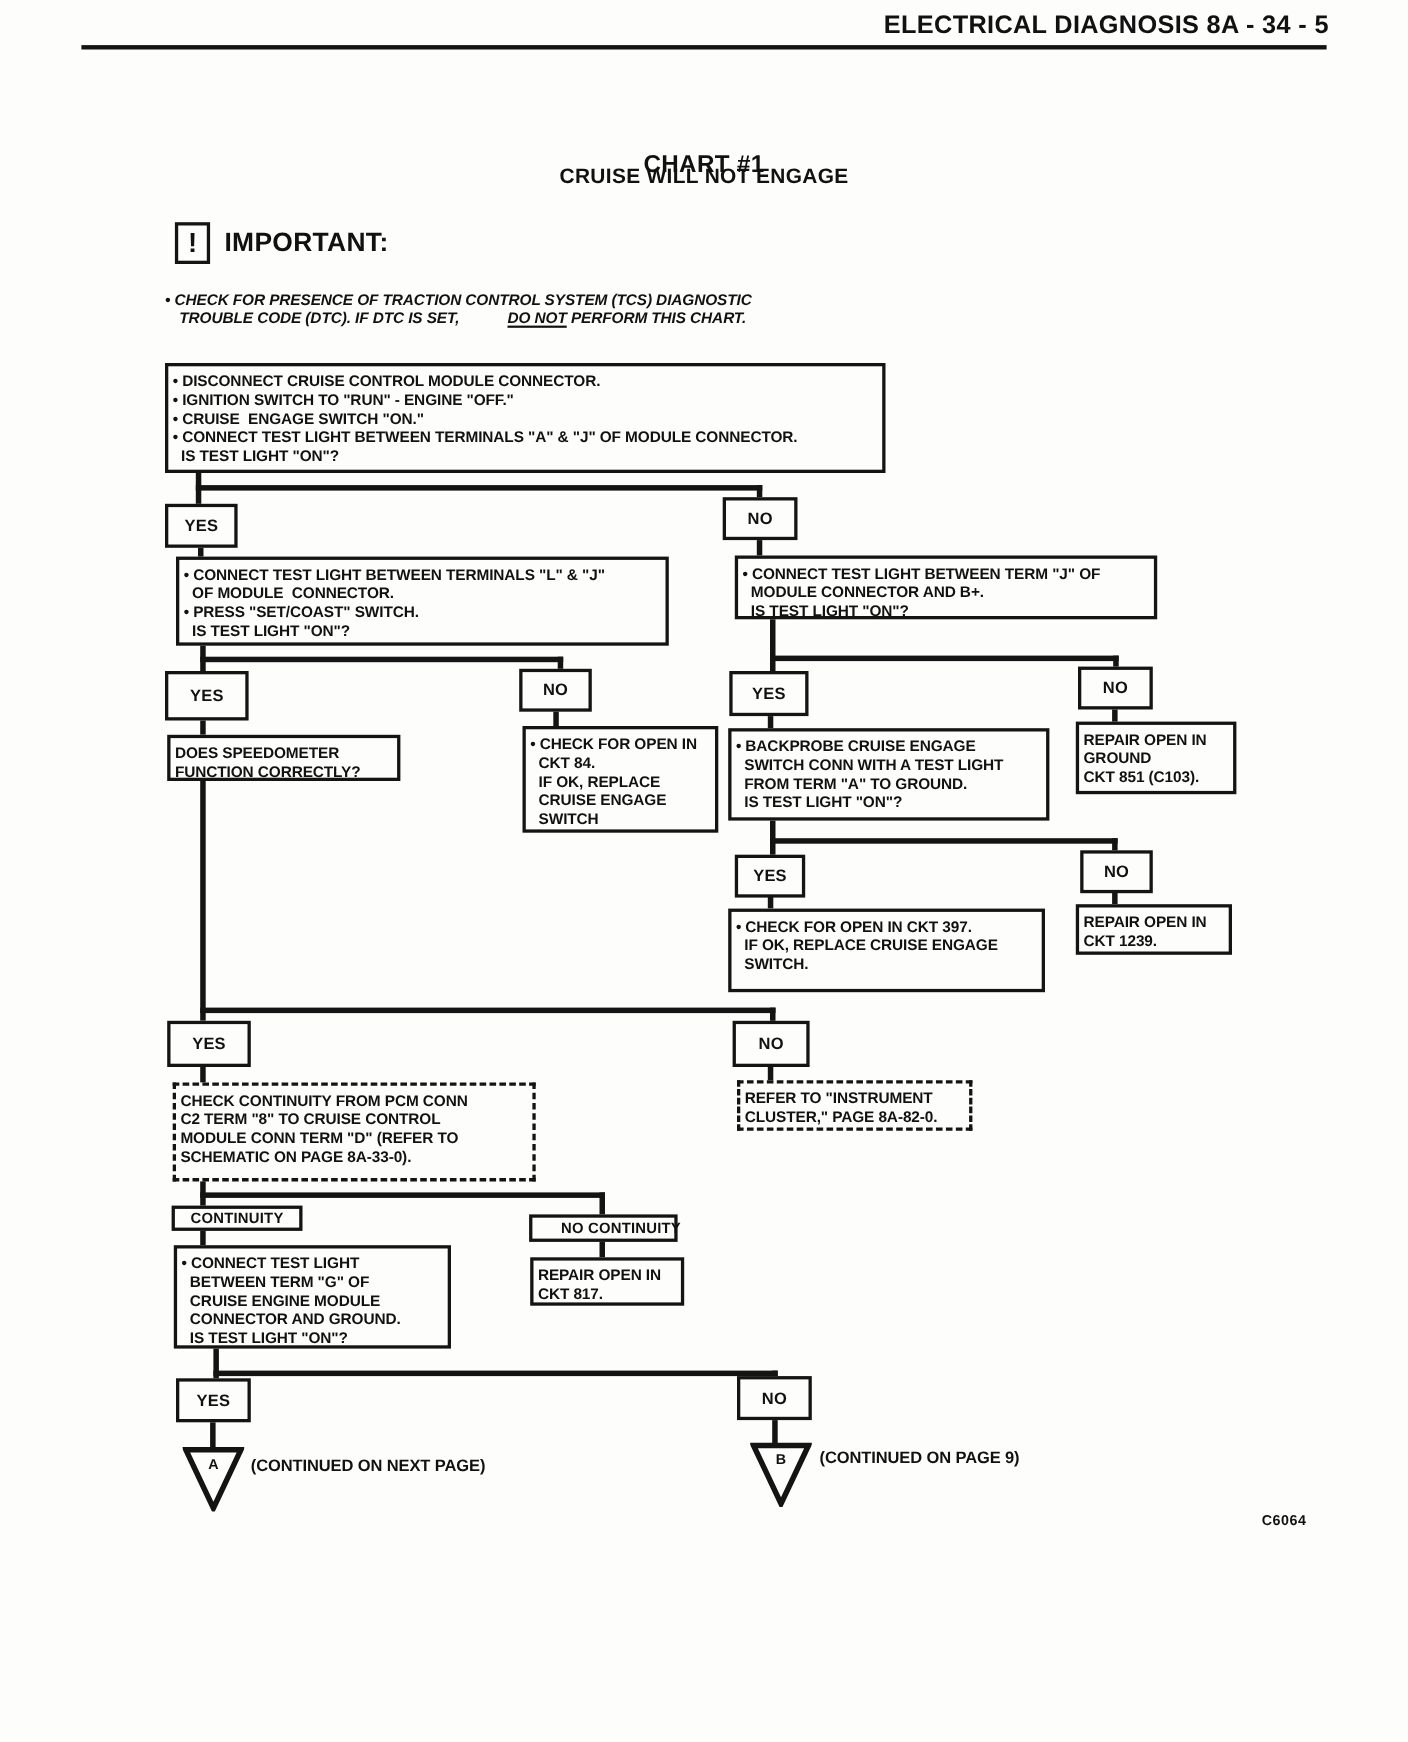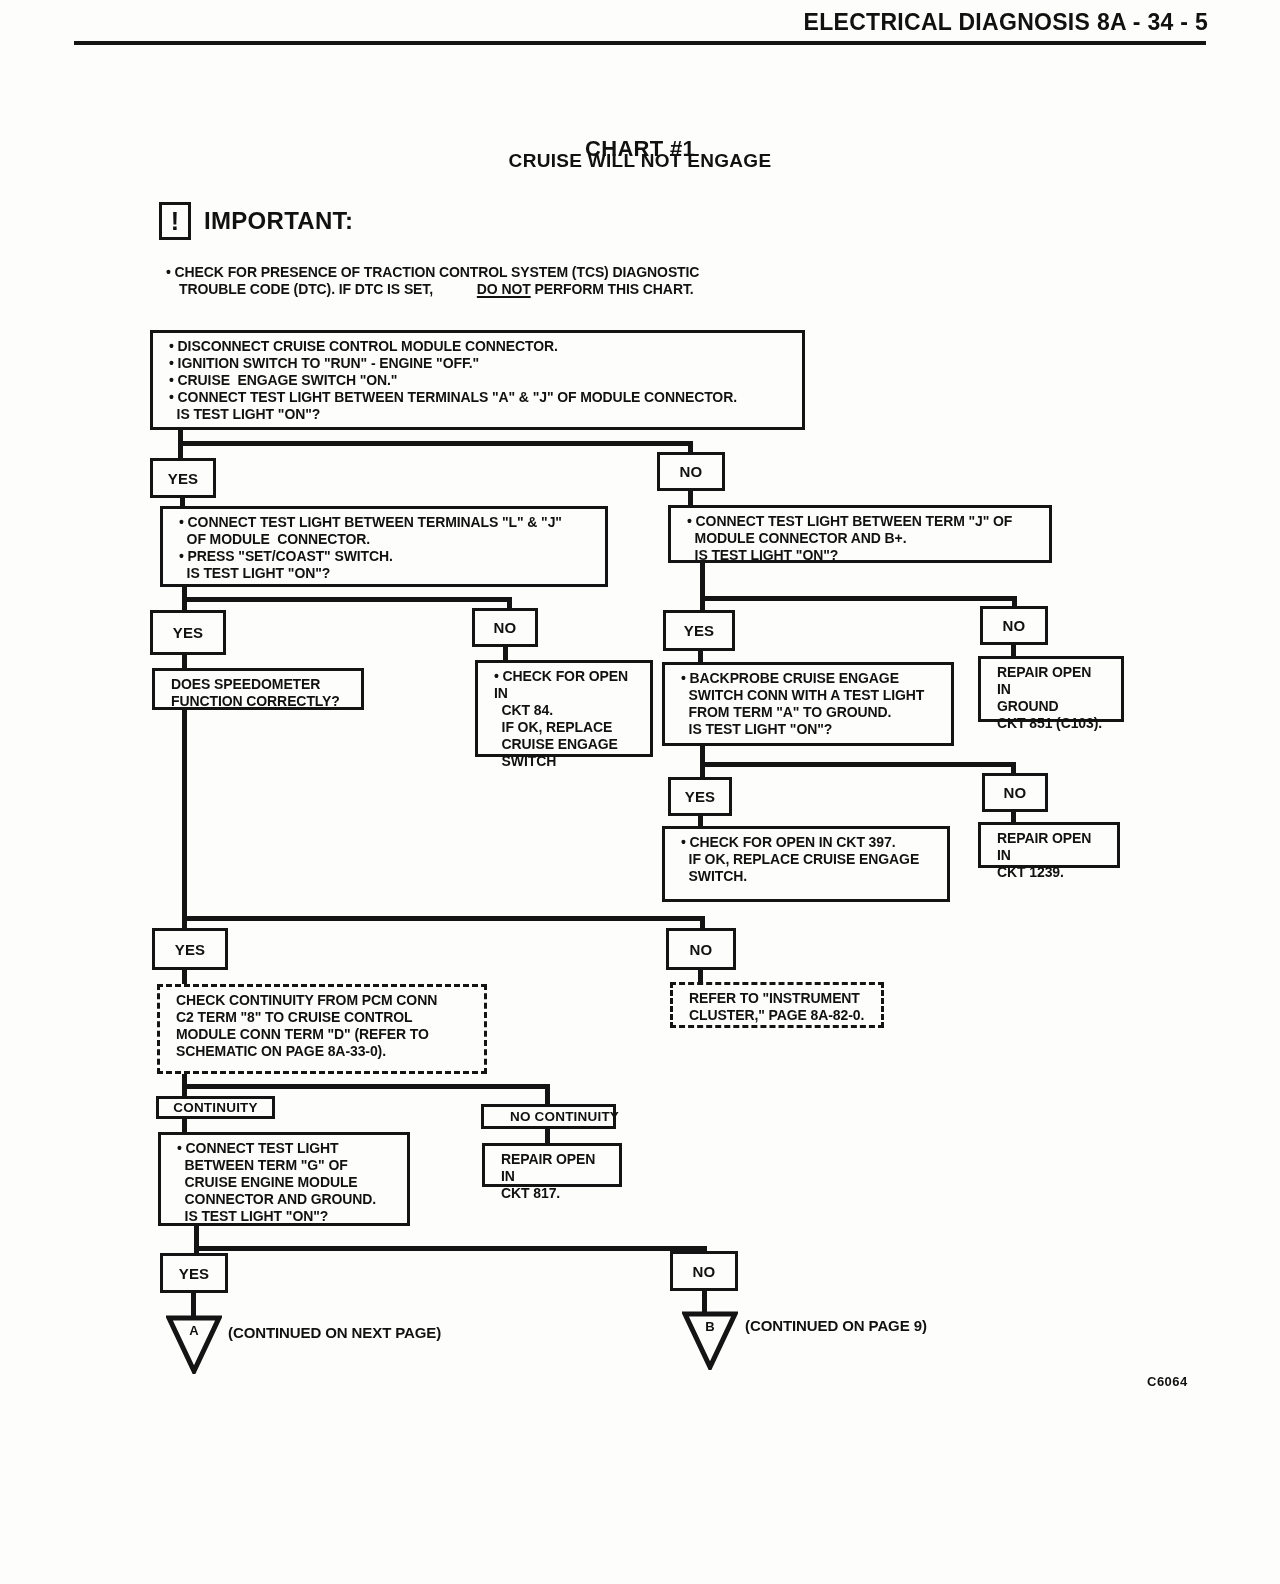--- a/index.html
+++ b/index.html
@@ -29,21 +29,21 @@
     font-size:25px;font-weight:700;
   }
   .imp-label{position:absolute;font-size:24px;letter-spacing:.3px;}
   .note{position:absolute;font-size:14px;line-height:17px;letter-spacing:-.1px;}
   .note .cont{padding-left:13px;}
   .uline{text-decoration:underline;text-decoration-thickness:2px;text-underline-offset:2px;margin-left:40px;}
   .box{
     position:absolute;
     border:3px solid #141414;
     background:#fdfdfc;
-    padding:5px 16px;
+    padding:5px 4px;
     font-size:14px;
     line-height:17px;
     letter-spacing:-.1px;
     white-space:pre-wrap;
     box-sizing:border-box;
   }
   .dashedbox{border-style:dashed;}
   .tag{
     position:absolute;
     border:3px solid #141414;
@@ -73,21 +73,21 @@
   <div class="rule" style="left:74px;top:41px;width:1132px;height:4px;"></div>
 
   <div class="ctitle" style="top:136px;">CHART #1</div>
   <div class="csub" style="top:150px;">CRUISE WILL NOT ENGAGE</div>
 
   <div class="imp-icon" style="left:159px;top:202px;">
     <span>!</span>
   </div>
   <div class="imp-label" style="left:204px;top:207px;">IMPORTANT:</div>
 
-  <div class="note" style="left:166px;top:264px;width:640px;">
+  <div class="note" style="left:150px;top:264px;width:640px;font-style:italic;">
     <div>• CHECK FOR PRESENCE OF TRACTION CONTROL SYSTEM (TCS) DIAGNOSTIC</div>
     <div class="cont"><span>TROUBLE CODE (DTC). IF DTC IS SET,  </span><span class="uline">DO NOT</span><span> PERFORM THIS CHART.</span></div>
   </div>
 
   <div class="box" style="left:150px;top:330px;width:655px;height:100px;">• DISCONNECT CRUISE CONTROL MODULE CONNECTOR.
 • IGNITION SWITCH TO "RUN" - ENGINE "OFF."
 • CRUISE  ENGAGE SWITCH "ON."
 • CONNECT TEST LIGHT BETWEEN TERMINALS "A" &amp; "J" OF MODULE CONNECTOR.
   IS TEST LIGHT "ON"?</div>
 

